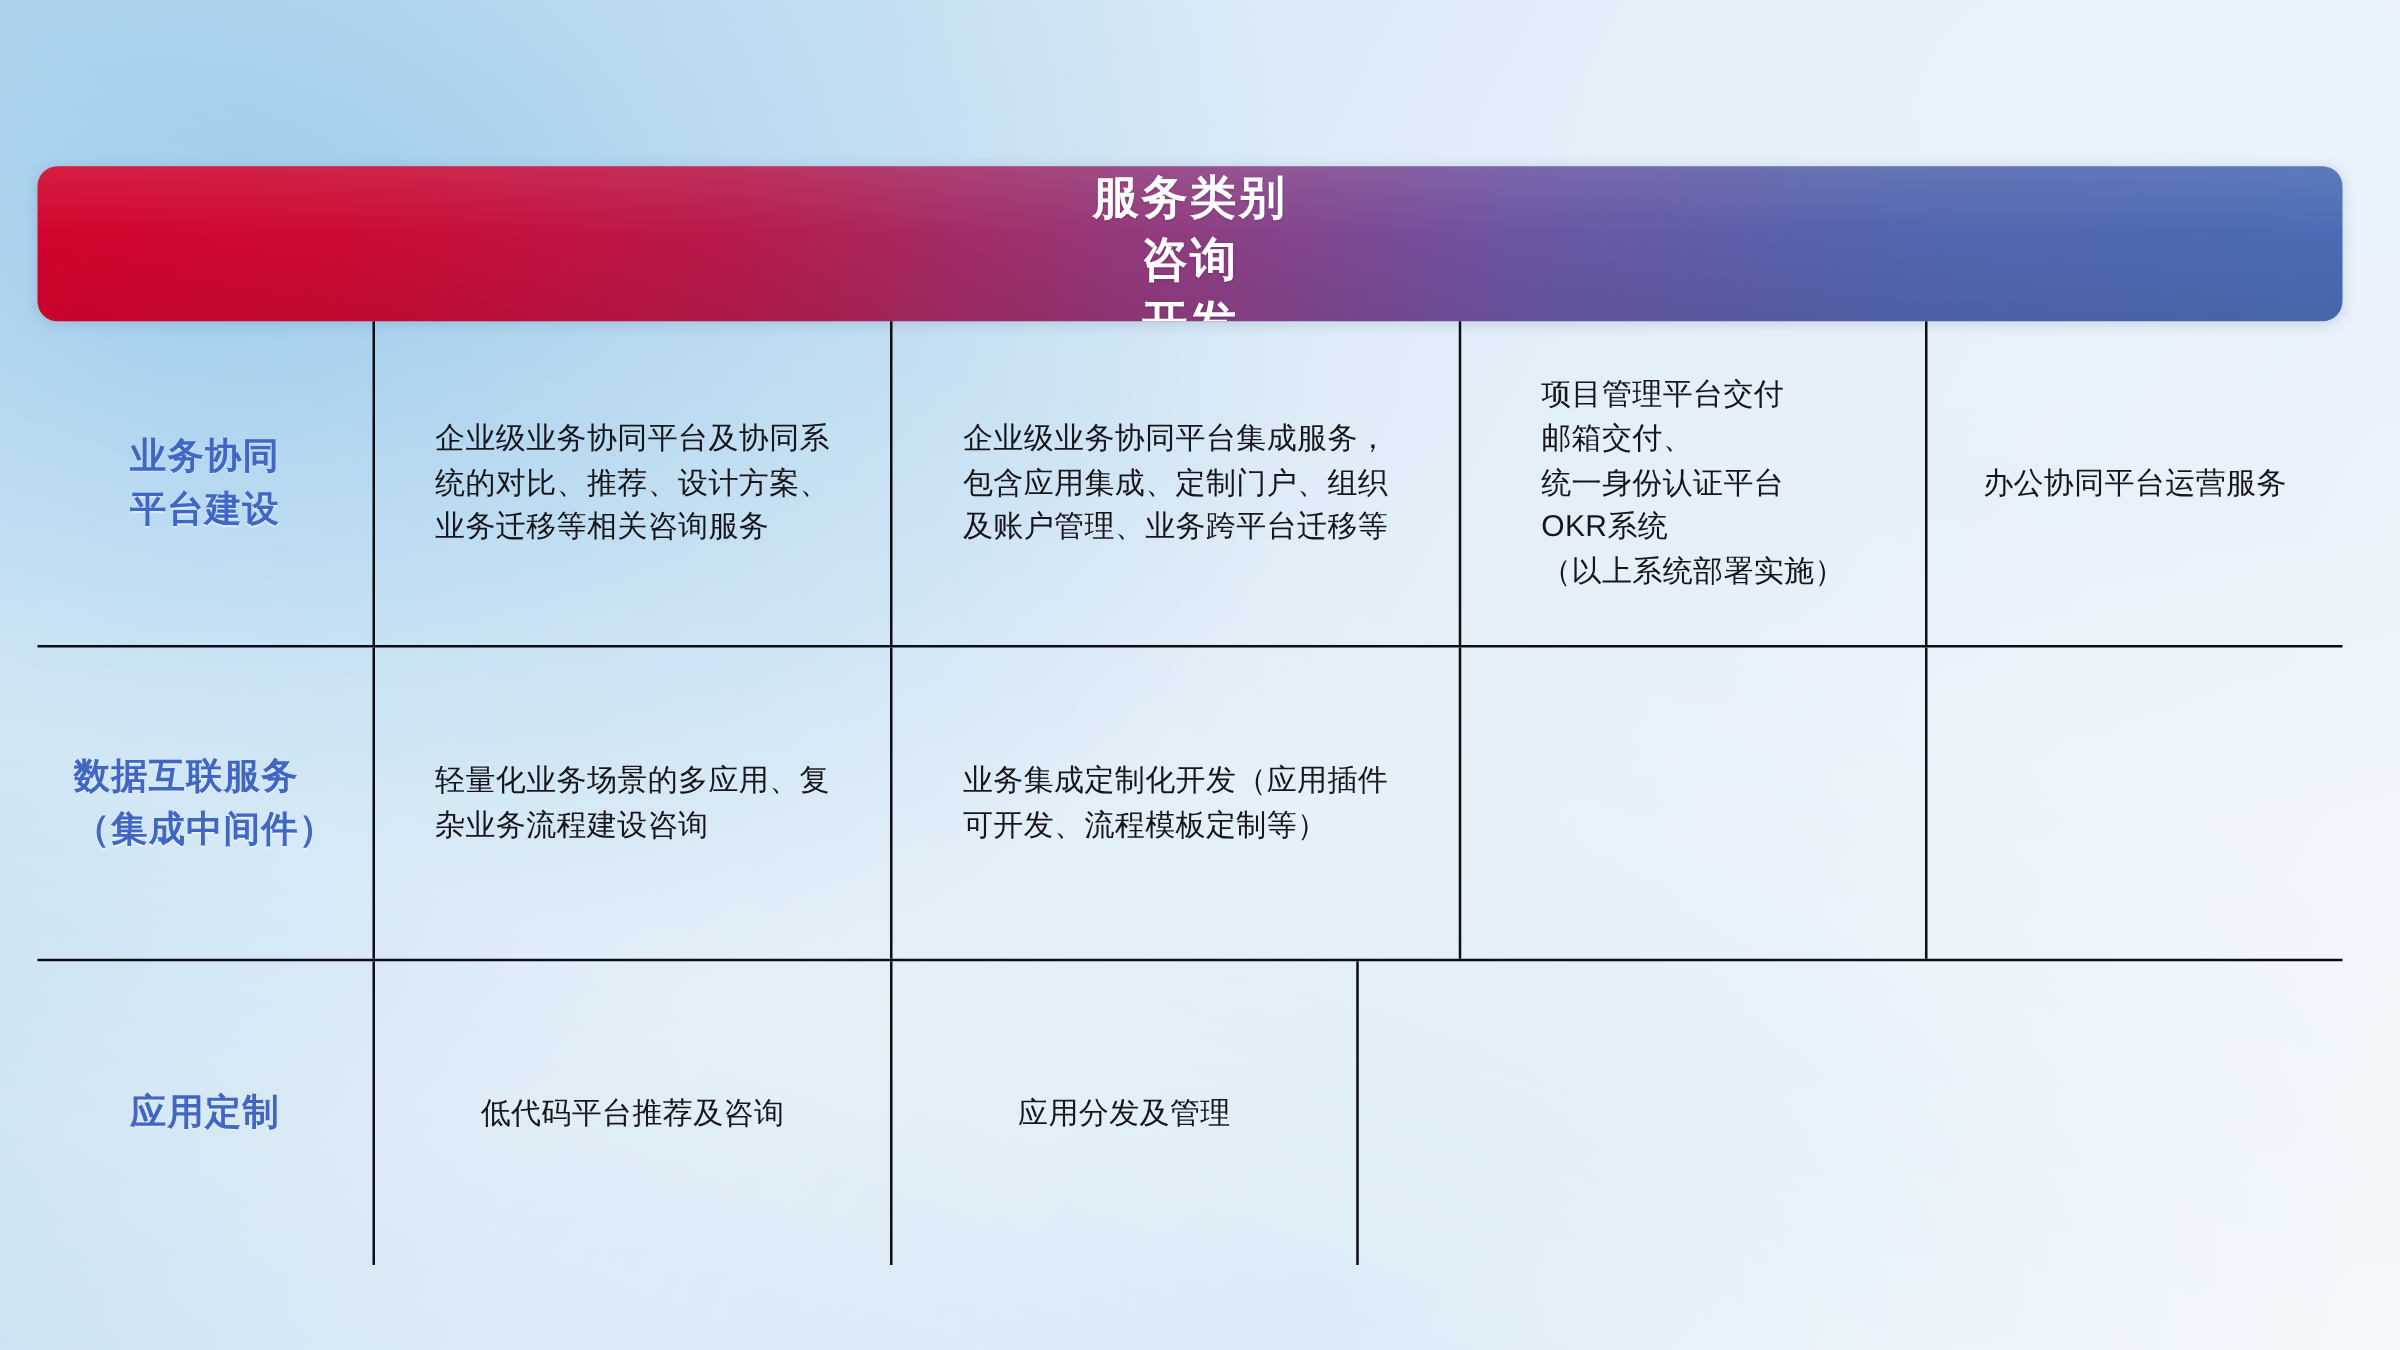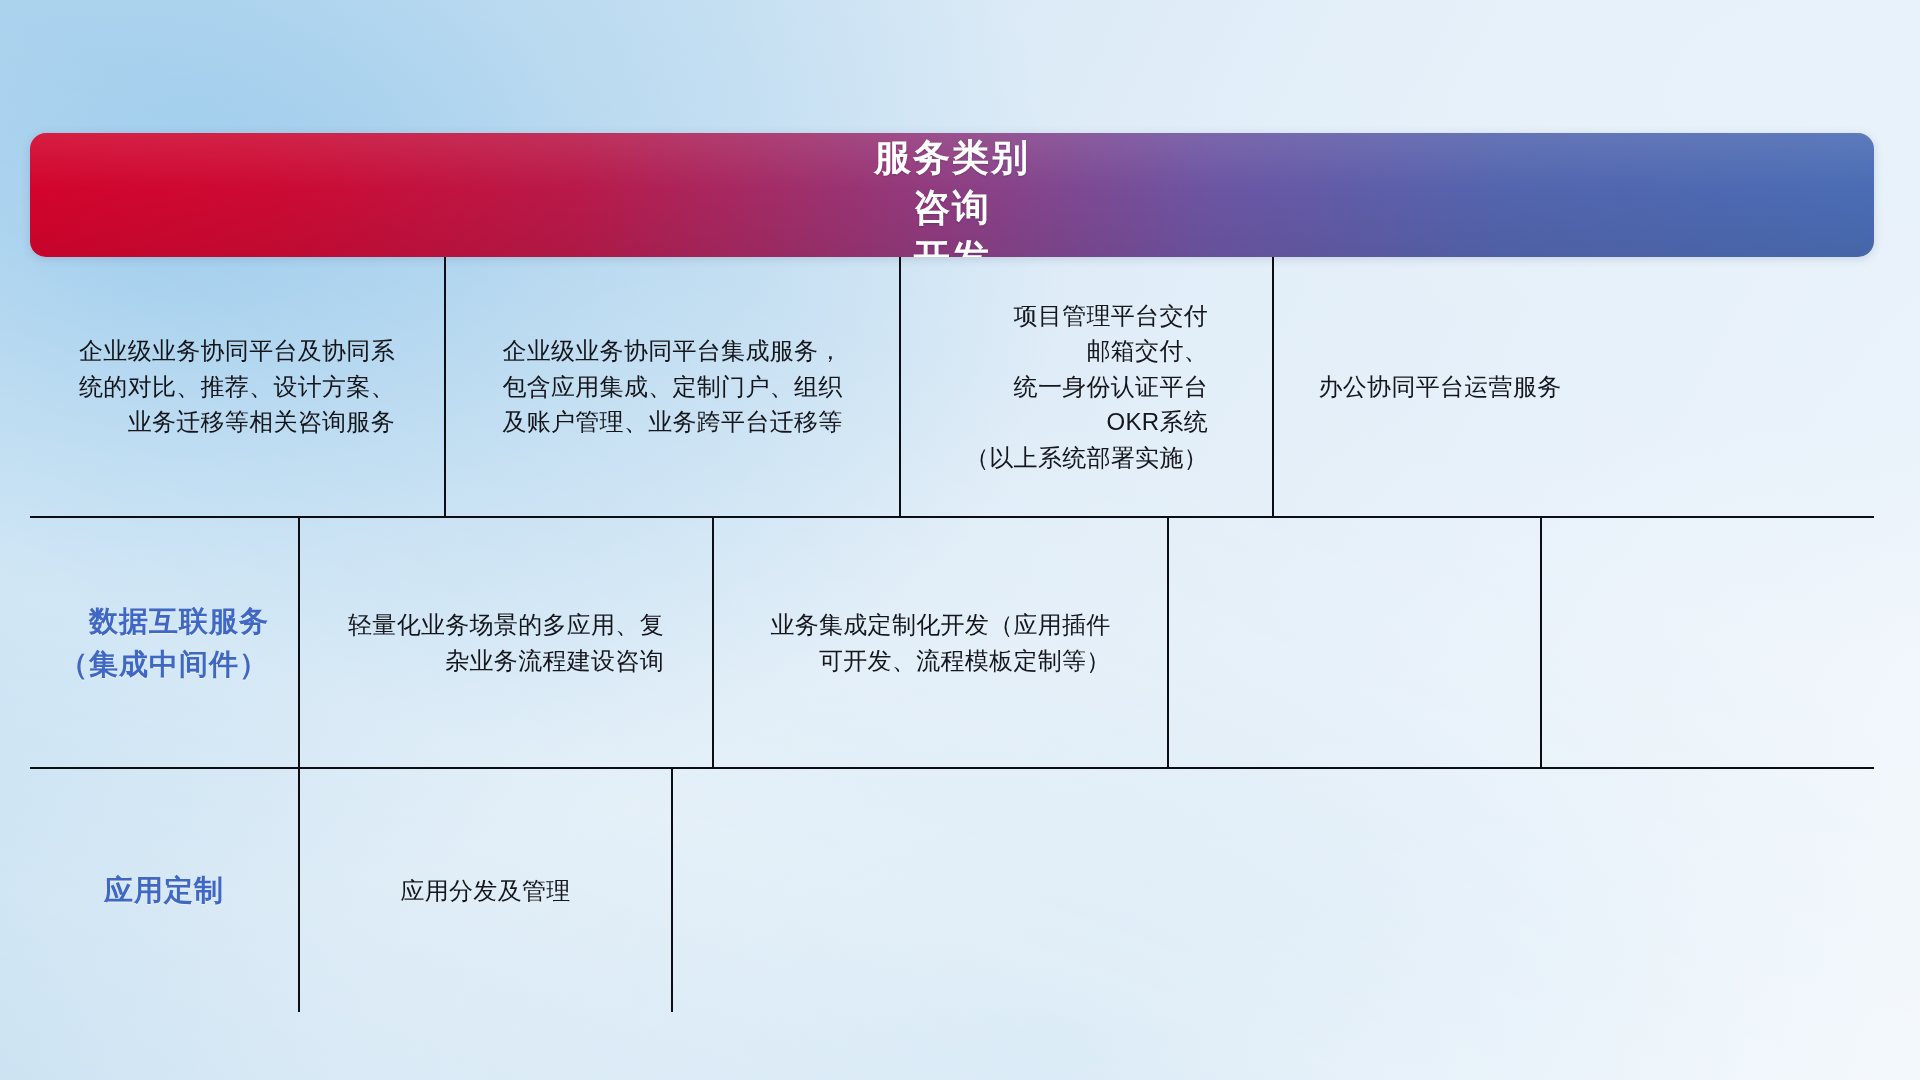--- a/index.html
+++ b/index.html
@@ -65,21 +65,21 @@
   
   .tbody { position:relative; }
   .row { display:flex; }
   .row + .row { border-top:2px solid #0d0d14; }
 
   .cell {
     position:relative;
     display:flex;
     align-items:center;
     justify-content:center;
-    text-align:right;
+    text-align:left;
     padding:12px 16px;
     font-size:24px;
     line-height:1.48;
     color:#15161c;
     letter-spacing:0.3px;
   }
   .cell + .cell { border-left:2px solid #0d0d14; }
   .cell.c1 { border-left:none; }
 
   .cat {
@@ -113,20 +113,22 @@
 
   <div class="thead">
     <div class="th c1">服务类别</div>
     <div class="th c2">咨询</div>
     <div class="th c3">开发</div>
   </div>
 
   <div class="tbody">
 
     <div class="row r1">
+      <div class="cell c1 cat txt">业务协同
+平台建设</div>
       <div class="cell c2 txt">企业级业务协同平台及协同系
 统的对比、推荐、设计方案、
 业务迁移等相关咨询服务</div>
       <div class="cell c3 txt">企业级业务协同平台集成服务，
 包含应用集成、定制门户、组织
 及账户管理、业务跨平台迁移等</div>
       <div class="cell c4 txt">项目管理平台交付
 邮箱交付、
 统一身份认证平台
 OKR系统
@@ -140,18 +142,19 @@
       <div class="cell c2 txt">轻量化业务场景的多应用、复
 杂业务流程建设咨询</div>
       <div class="cell c3 txt">业务集成定制化开发（应用插件
 可开发、流程模板定制等）</div>
       <div class="cell c4 txt"></div>
       <div class="cell c5 txt"></div>
     </div>
 
     <div class="row r3">
       <div class="cell c1 cat txt">应用定制</div>
+      <div class="cell c2 txt">低代码平台推荐及咨询</div>
       <div class="cell c4 txt">应用分发及管理</div>
       <div class="cell c5 txt"></div>
     </div>
 
   </div>
 </div>
 
 </body></html>

